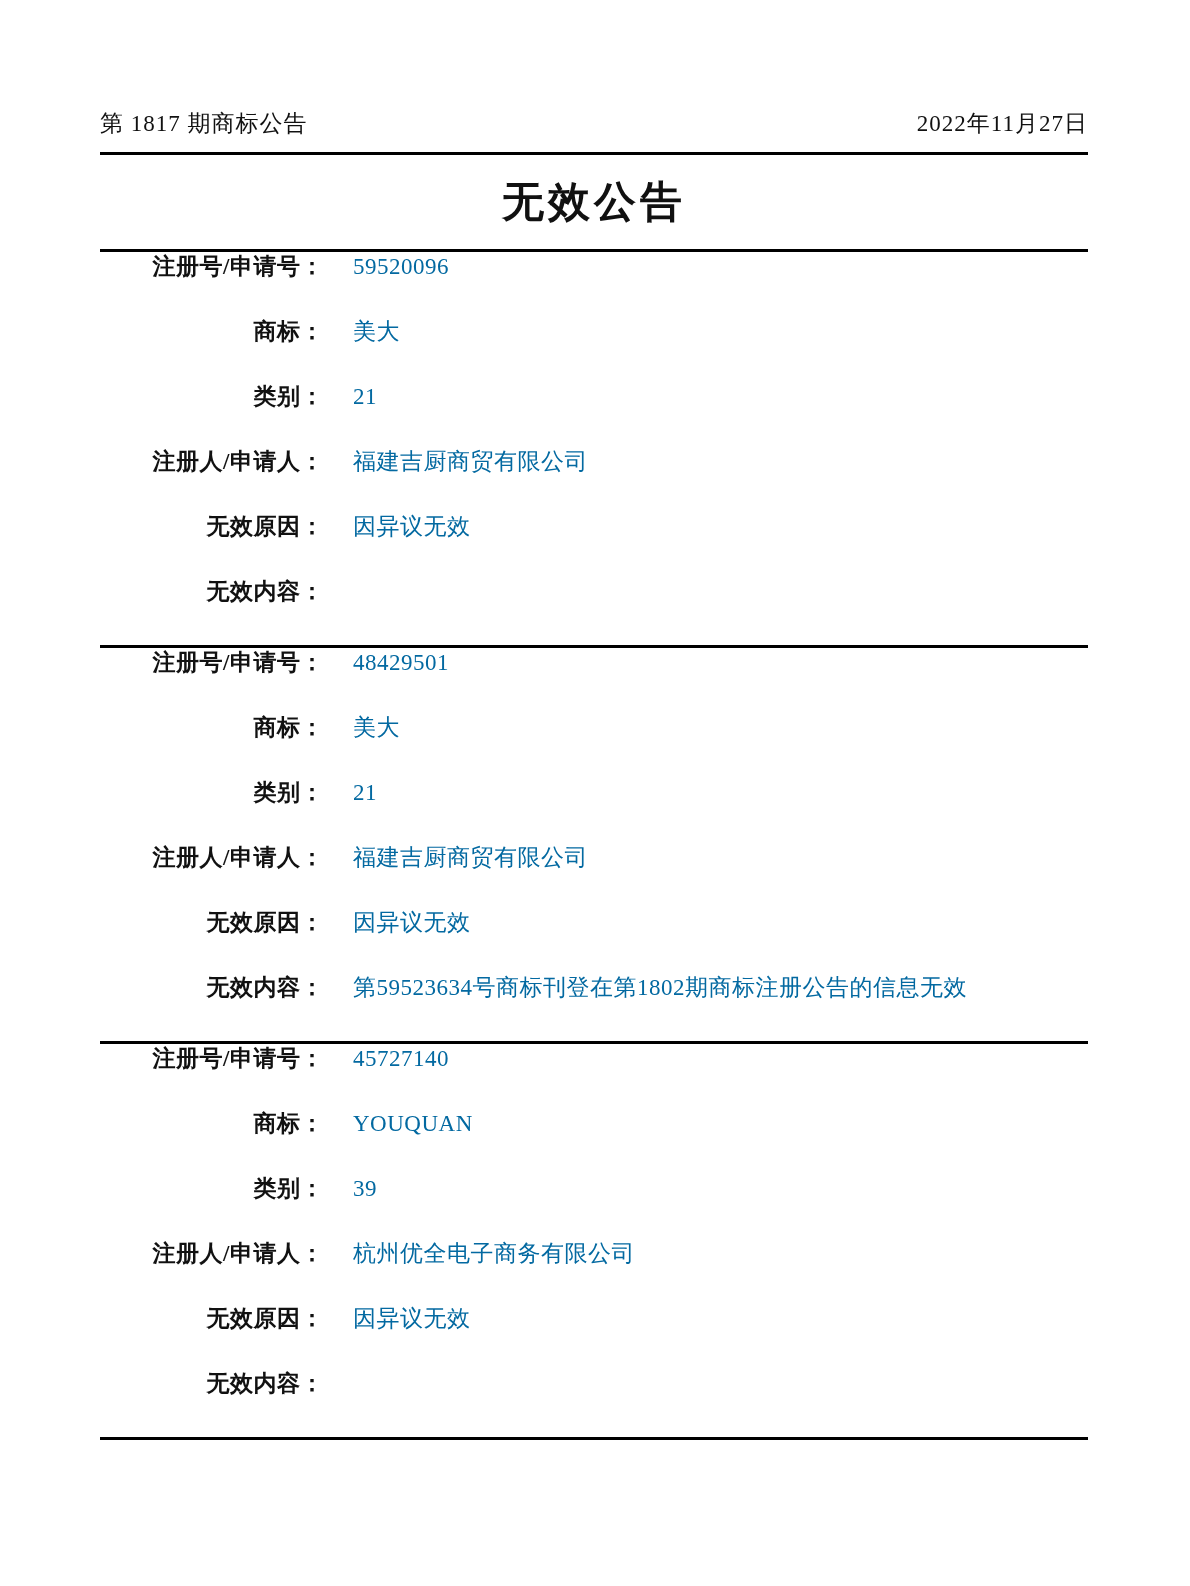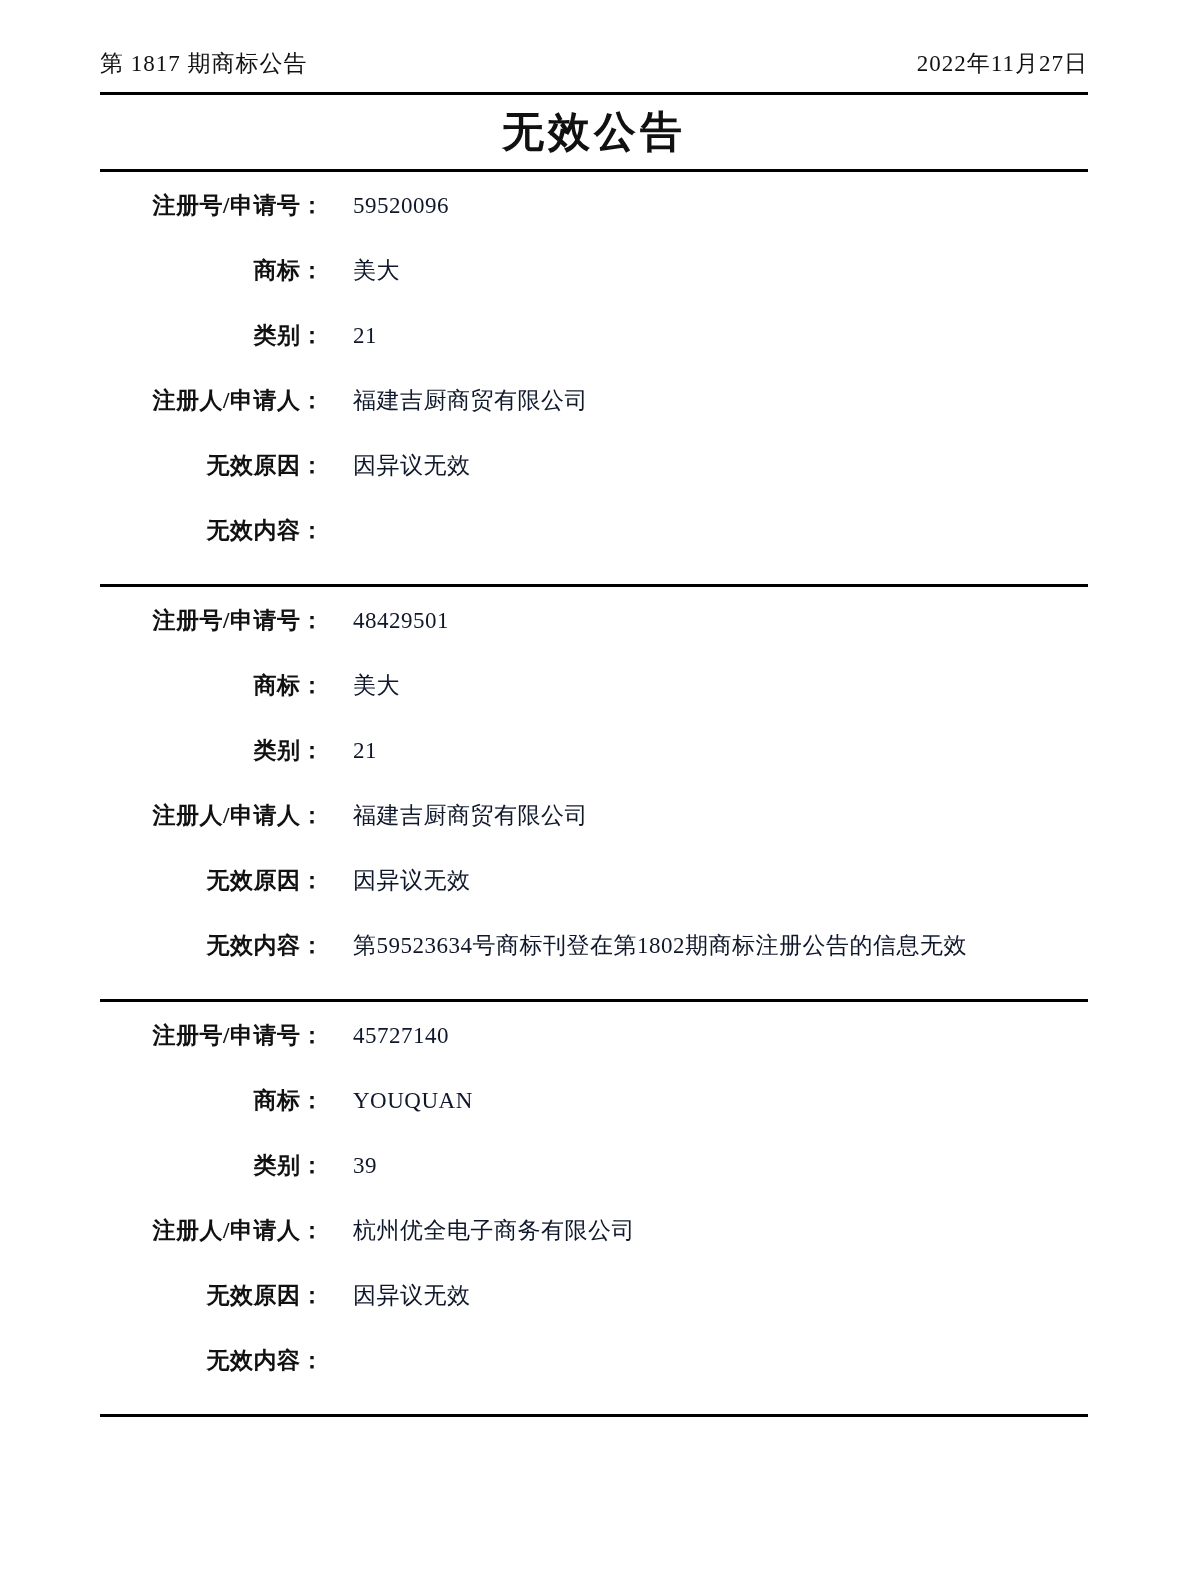--- a/index.html
+++ b/index.html
@@ -18,63 +18,63 @@
   .content {
     position: absolute;
     left: 100px;
     top: 0;
     width: 988px;
   }
   .doc-header {
     display: flex;
     justify-content: space-between;
     align-items: baseline;
-    padding-top: 48px;
+    padding-top: 108px;
     font-size: 23px;
     letter-spacing: 1px;
   }
   .rule {
     height: 3px;
     background: #000000;
     border: none;
   }
   .rule-top { margin-top: 13px; }
   .title-band {
-    height: 74px;
+    height: 94px;
     display: flex;
     align-items: center;
     justify-content: center;
     text-align: center;
   }
   .doc-title {
     font-size: 42px;
     font-weight: bold;
     letter-spacing: 4px;
   }
   .record {
-    padding-top: 22px;
+    padding-top: 3px;
   }
   .field-row {
     display: flex;
     align-items: baseline;
     margin-bottom: 42px;
     font-size: 23px;
     line-height: 23px;
   }
   .field-label {
     width: 224px;
     text-align: right;
     font-weight: bold;
     letter-spacing: 0.5px;
     flex: none;
   }
   .field-value {
     margin-left: 29px;
     letter-spacing: 0.5px;
-    color: #0f172a;
+    color: #0369a1;
   }
   .record-divider {
     height: 3px;
     background: #000000;
     border: none;
     margin-top: 2px;
   }
 </style>
 </head>
 <body>

